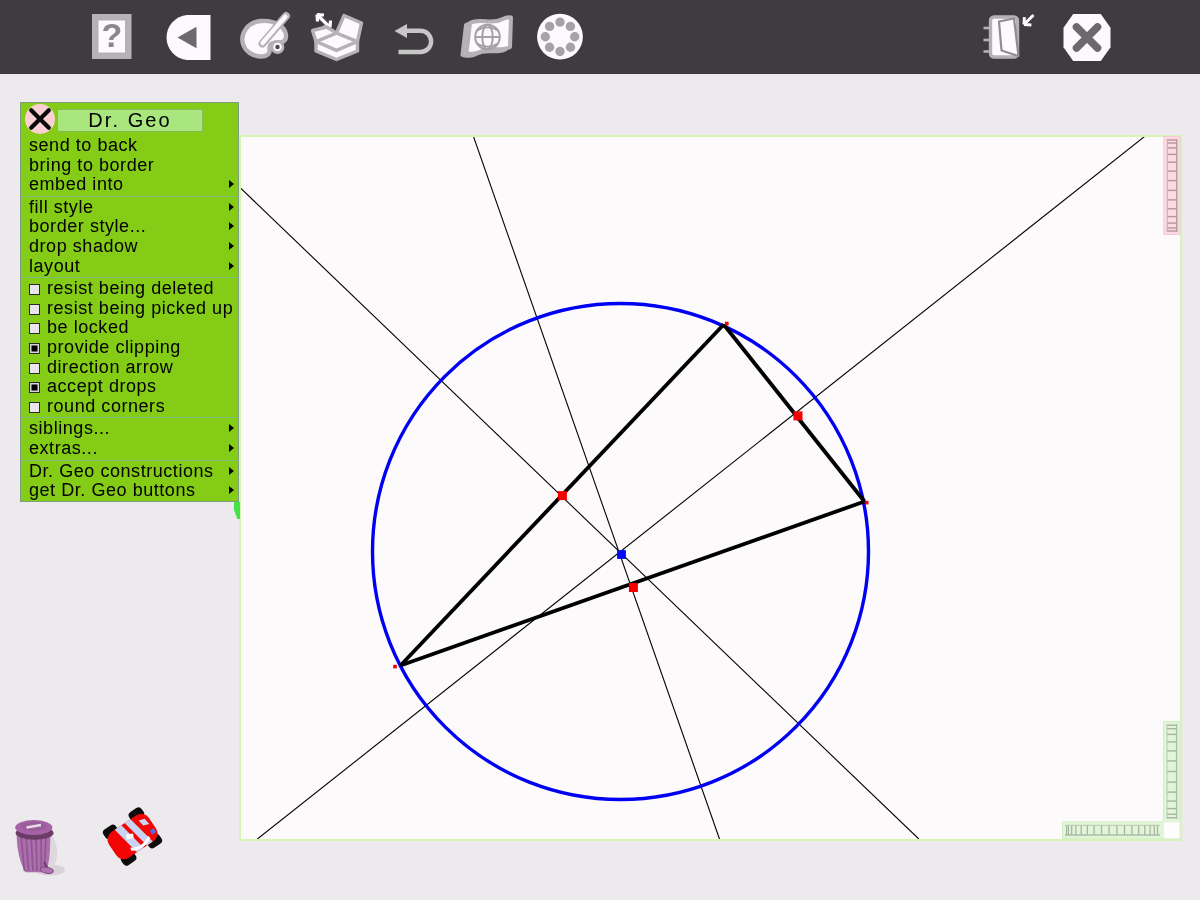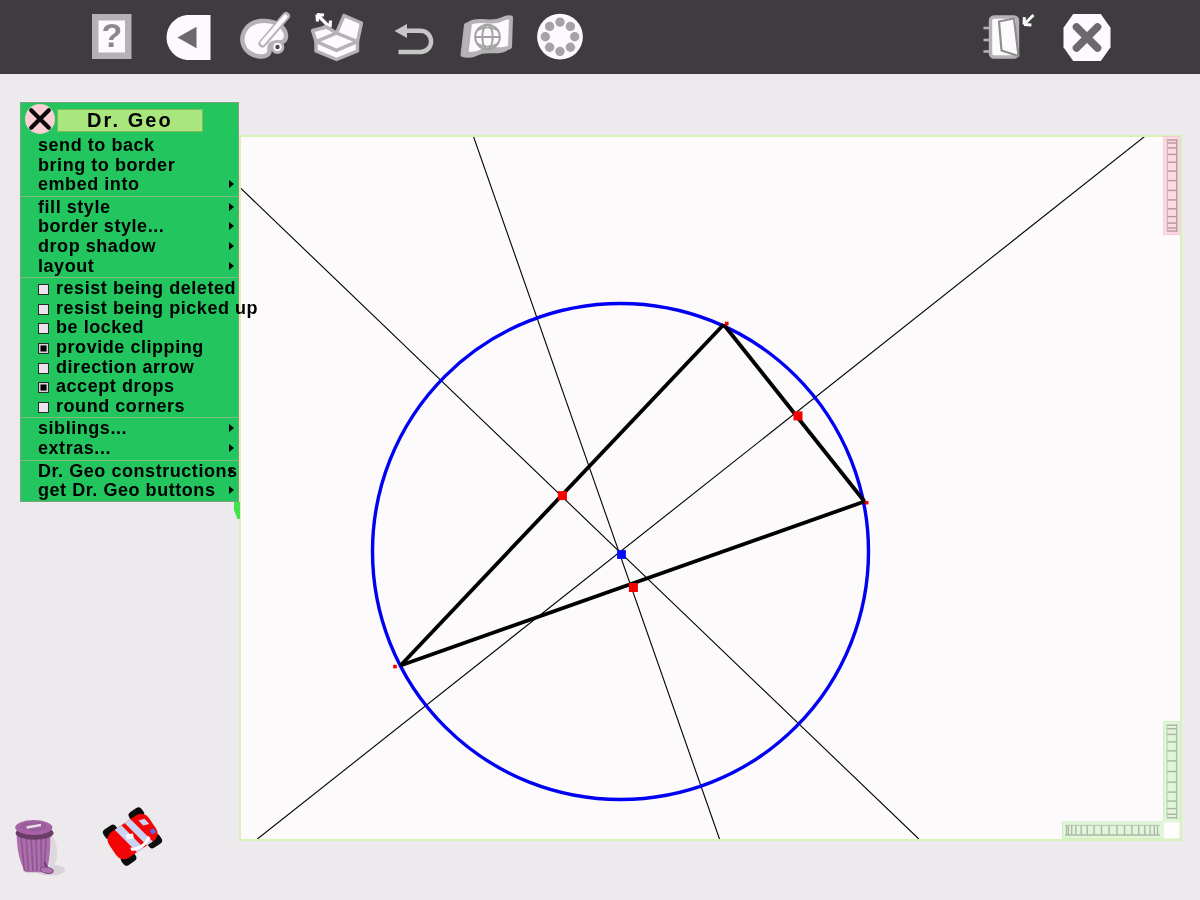--- a/index.html
+++ b/index.html
@@ -3,28 +3,28 @@
 <meta charset="utf-8">
 <style>
   html,body{margin:0;padding:0;}
   body{width:1200px;height:900px;background:#edeaed;overflow:hidden;position:relative;
        font-family:"Liberation Sans", sans-serif;}
   #toolbar{position:absolute;left:0;top:0;width:1200px;height:74px;background:#3e3c3e;}
   #canvas{position:absolute;left:239px;top:135px;width:939px;height:702px;
           border:2px solid #d9f2b6;background:#fdfafc;}
   #geo{position:absolute;left:0;top:0;z-index:2;}
   
-  #menu{position:absolute;left:20px;top:102px;width:217px;background:#22c55e;
-        border:1px solid #7d9f7d;z-index:5;font-size:18px;color:#000;letter-spacing:0.55px;font-weight:bold;}
+  #menu{position:absolute;left:20px;top:102px;width:217px;background:#84cc16;
+        border:1px solid #7d9f7d;z-index:5;font-size:18px;color:#000;letter-spacing:0.55px;}
   #menu .title{position:relative;height:33px;}
   #menu .tbox{position:absolute;left:36px;top:6px;width:144px;height:21px;background:#a9e67e;
         border:1px solid #85ba5c;text-align:center;line-height:21px;font-size:20px;letter-spacing:2.1px;}
   #menu .xc{position:absolute;left:4px;top:1px;width:30px;height:30px;border-radius:50%;
         background:#fbcfd3;}
-  #menu .it{height:19.6px;line-height:19.6px;padding-left:17px;position:relative;
+  #menu .it{height:19.6px;line-height:19.6px;padding-left:8px;position:relative;
         white-space:nowrap;overflow:visible;}
   #menu .sep{height:1px;background:#7cbd7c;margin:1px 0;}
   #menu .arr{position:absolute;right:4px;top:5px;width:0;height:0;
         border-left:5.5px solid #000;border-top:4.8px solid transparent;border-bottom:4.8px solid transparent;}
   #menu .cb{display:inline-block;width:9px;height:9px;border:1.5px solid #2a2a2a;
         background:#ece4ec;margin-right:7px;vertical-align:-1px;}
   #menu .cbon{background:#000;box-shadow:inset 0 0 0 1.5px #d8d0d8;}
   #gsq{position:absolute;left:234px;top:502px;width:6px;height:17px;background:#45e24b;z-index:4;
        clip-path:polygon(0 0,100% 0,100% 100%,55% 100%,0 45%);}
 </style>

